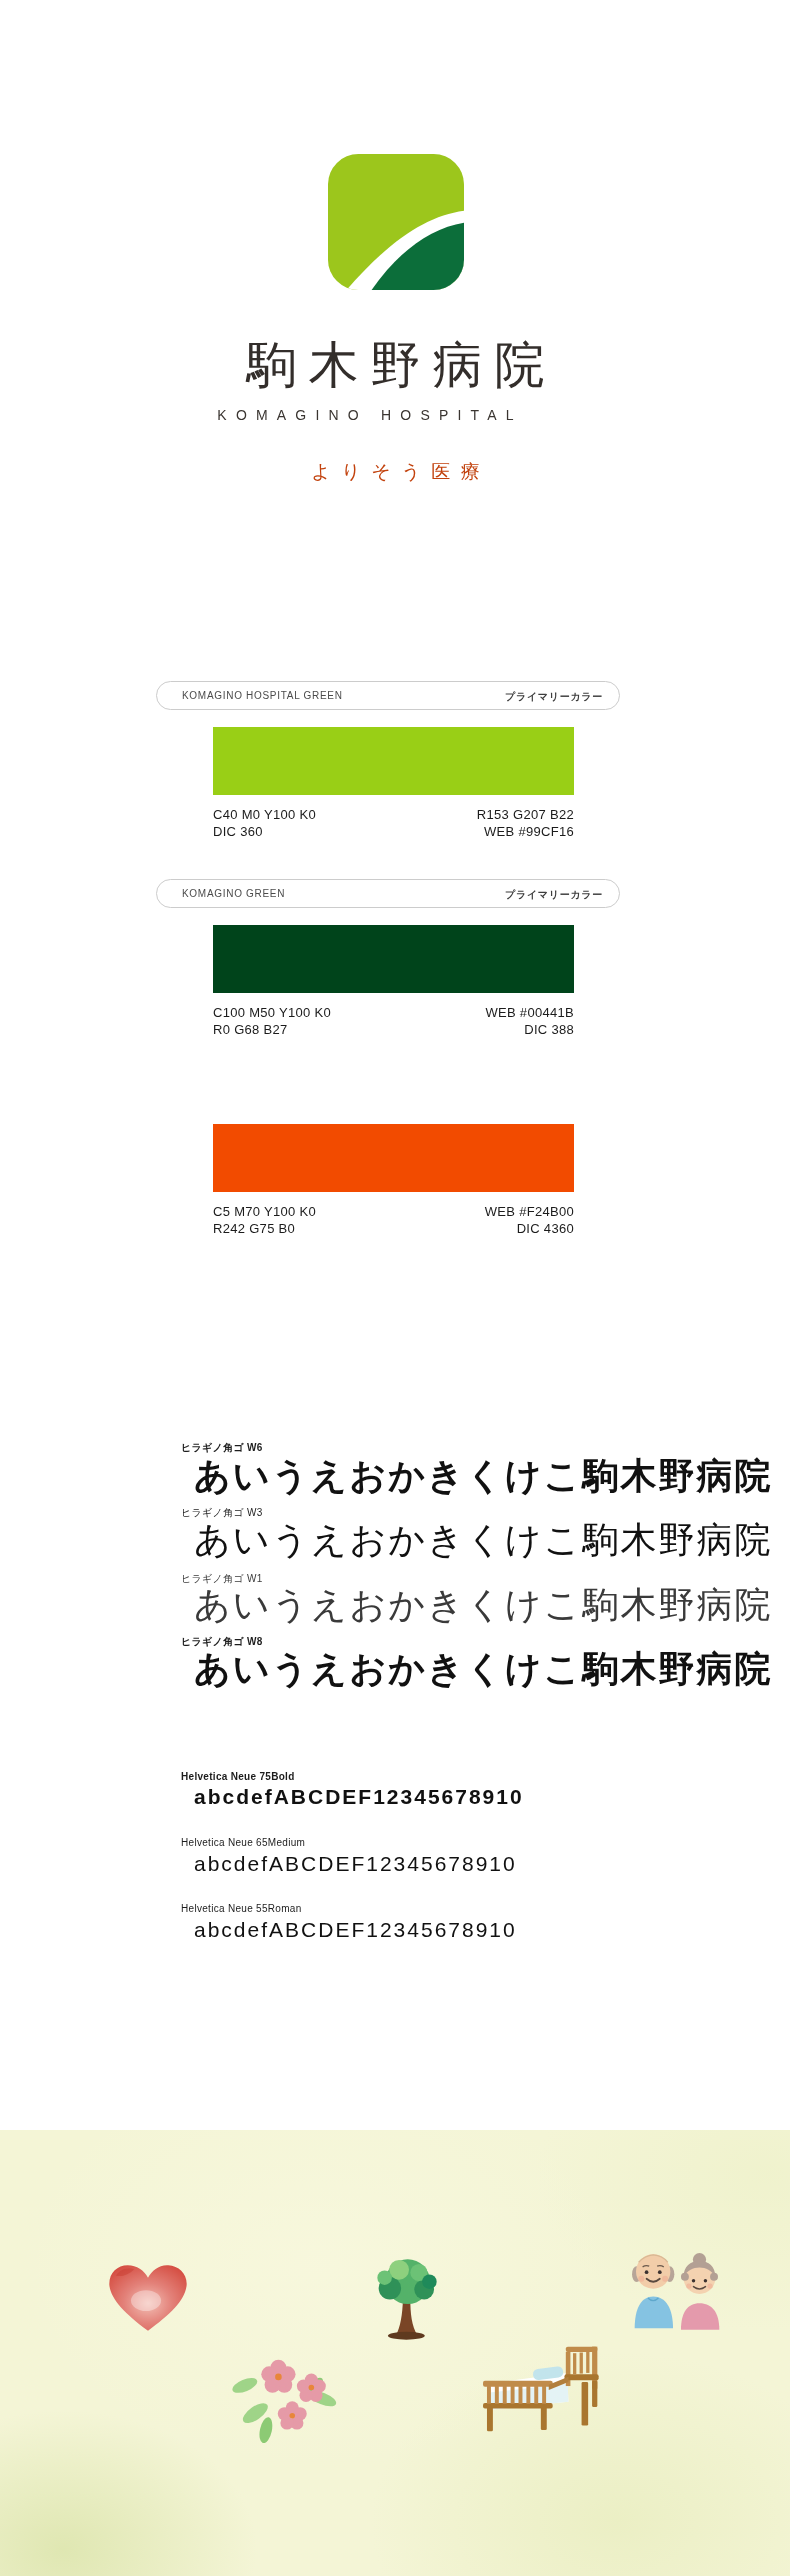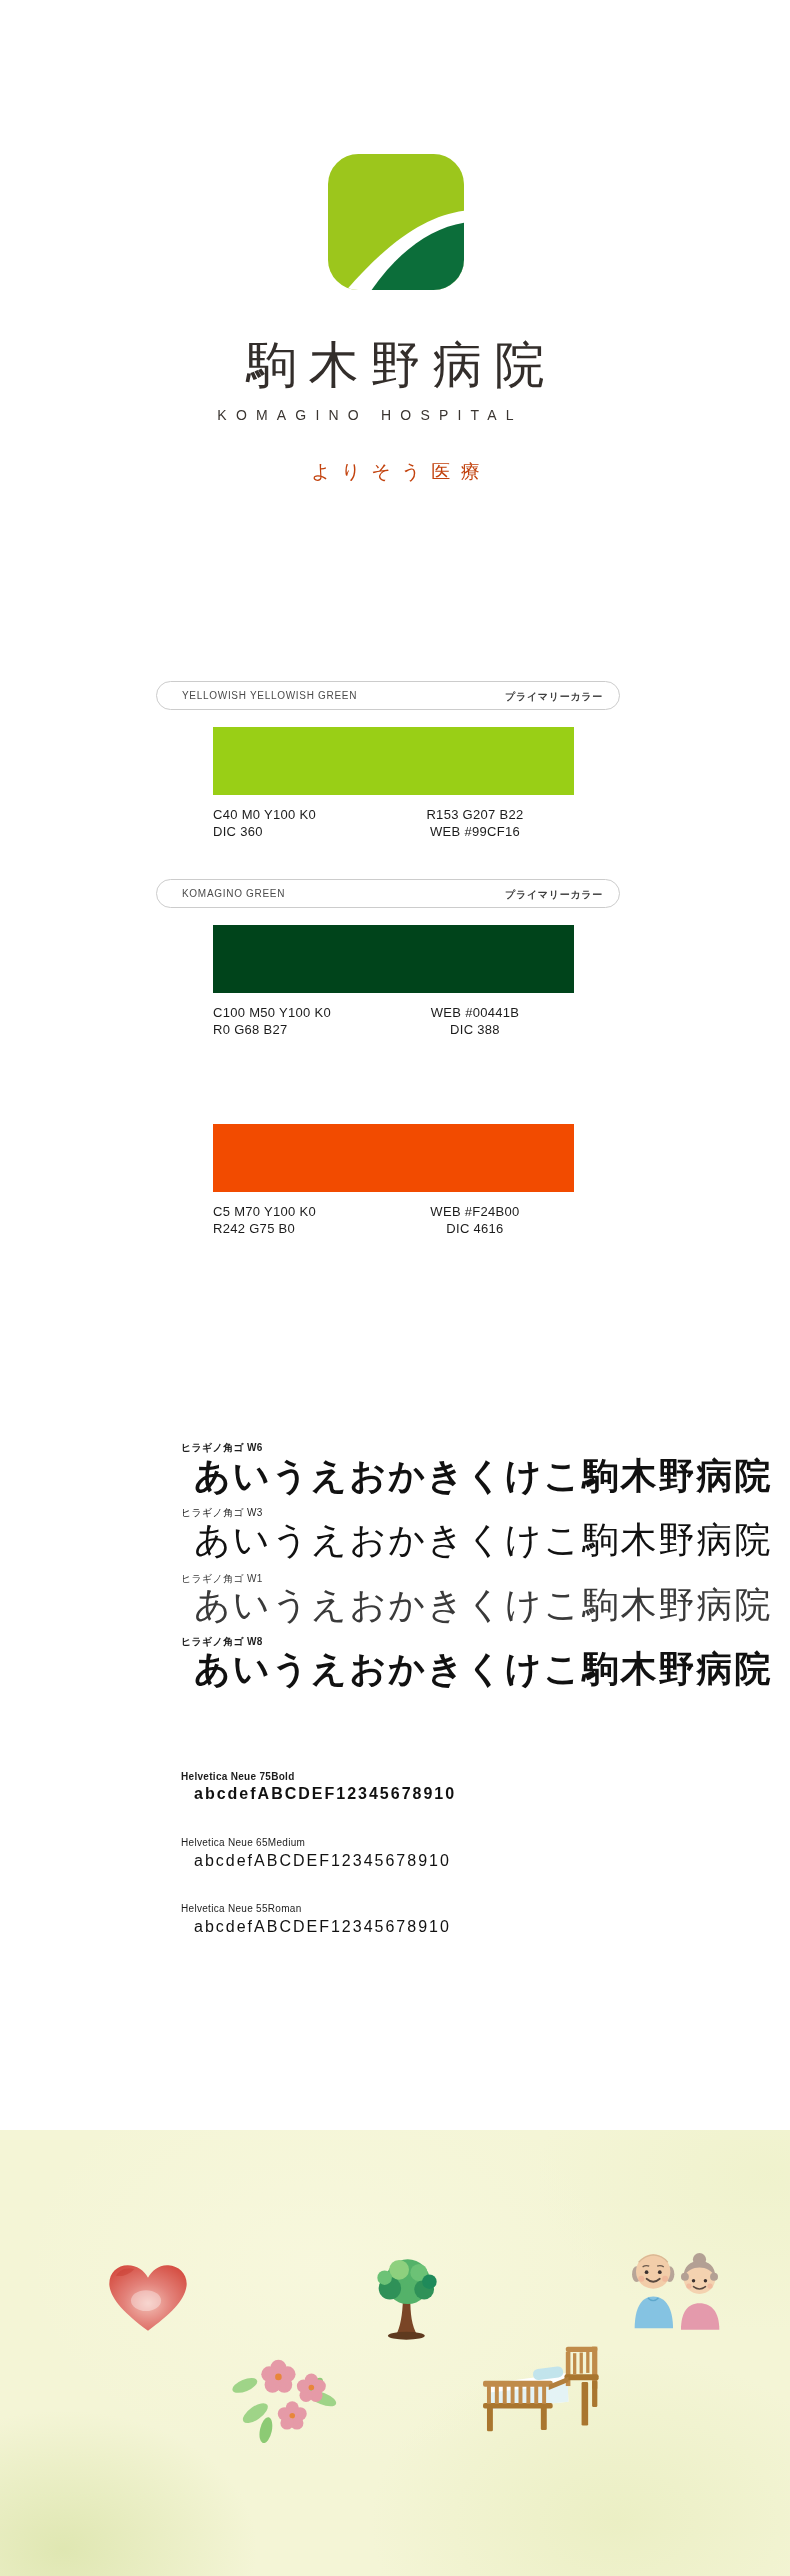--- a/index.html
+++ b/index.html
@@ -18,25 +18,25 @@
   .g1{top:681px}.g2{top:879px}.g3{top:1078px}
   .pill{position:absolute;left:156px;top:0;width:464px;height:29px;border:1.3px solid #cccccc;
         border-radius:16px;box-sizing:border-box;background:#fff;}
   .pill-left{position:absolute;left:25px;top:8px;font-size:10px;color:#4b4b4b;letter-spacing:0.7px;}
   .pill-right{position:absolute;right:16px;top:8px;font-size:10px;color:#3d3d3d;letter-spacing:0.7px;font-weight:700;}
   .swatch{position:absolute;left:213px;top:46px;width:361px;height:68px;}
   .vals-left{position:absolute;left:213px;top:125px;width:198px;font-size:13px;color:#1c1c1c;
              line-height:17px;letter-spacing:0.3px;}
   .vals-right{position:absolute;right:217px;top:125px;width:198px;font-size:13px;color:#1c1c1c;
              line-height:17px;letter-spacing:0.3px;text-align:right;margin-right:-198px;}
-  .vals-right{right:auto;left:376px;text-align:center;}
+  .vals-right{right:auto;left:376px;}
   
   .tlabel{position:absolute;left:181px;font-size:10px;color:#1d1d1d;letter-spacing:0.3px;}
   .tsample-jp{position:absolute;left:194px;font-size:36px;color:#111;letter-spacing:2px;white-space:nowrap;line-height:1.2;}
-  .tsample-lat{position:absolute;left:194px;font-size:16px;color:#111;letter-spacing:2px;white-space:nowrap;line-height:1.2;}
+  .tsample-lat{position:absolute;left:194px;font-size:21px;color:#111;letter-spacing:2px;white-space:nowrap;line-height:1.2;}
   .fw900{font-weight:900}.fw700{font-weight:700}.fw500{font-weight:500}
   .fw400{font-weight:400}.fw100{font-weight:100;color:#3a3a3a}
   .lj1{top:1441px}.sj1{top:1454px}
   .lj2{top:1506px}.sj2{top:1518px}
   .lj3{top:1572px}.sj3{top:1583px}
   .lj4{top:1635px}.sj4{top:1647px}
   .ll1{top:1771px}.sl1{top:1784px}
   .ll2{top:1837px}.sl2{top:1851px}
   .ll3{top:1903px}.sl3{top:1917px}
   
@@ -73,21 +73,21 @@
       </g>
     </svg>
   </div>
 
   <div class="brand-title">駒木野病院</div>
   <div class="brand-sub">KOMAGINO HOSPITAL</div>
   <div class="brand-tagline">よりそう医療</div>
 
   <div class="cgroup g1">
     <div class="pill">
-      <span class="pill-left">YELLOWISH YELLOWISH GREEN</span>
+      <span class="pill-left">KOMAGINO HOSPITAL GREEN</span>
       <span class="pill-right">プライマリーカラー</span>
     </div>
     <div class="swatch" style="background:#99CF16;"></div>
     <div class="vals-left">
       <div>C40 M0 Y100 K0</div>
       <div>DIC 360</div>
     </div>
     <div class="vals-right">
       <div>R153 G207 B22</div>
       <div>WEB #99CF16</div>
@@ -111,21 +111,21 @@
   </div>
 
   <div class="cgroup g3">
     <div class="swatch" style="background:#F24B00;"></div>
     <div class="vals-left">
       <div>C5 M70 Y100 K0</div>
       <div>R242 G75 B0</div>
     </div>
     <div class="vals-right">
       <div>WEB #F24B00</div>
-      <div>DIC 4616</div>
+      <div>DIC 4360</div>
     </div>
   </div>
 
   <div class="tlabel lj1 fw700">ヒラギノ角ゴ W6</div>
   <div class="tsample-jp sj1 fw700">あいうえおかきくけこ駒木野病院</div>
 
   <div class="tlabel lj2 fw400">ヒラギノ角ゴ W3</div>
   <div class="tsample-jp sj2 fw400">あいうえおかきくけこ駒木野病院</div>
 
   <div class="tlabel lj3 fw100">ヒラギノ角ゴ W1</div>

